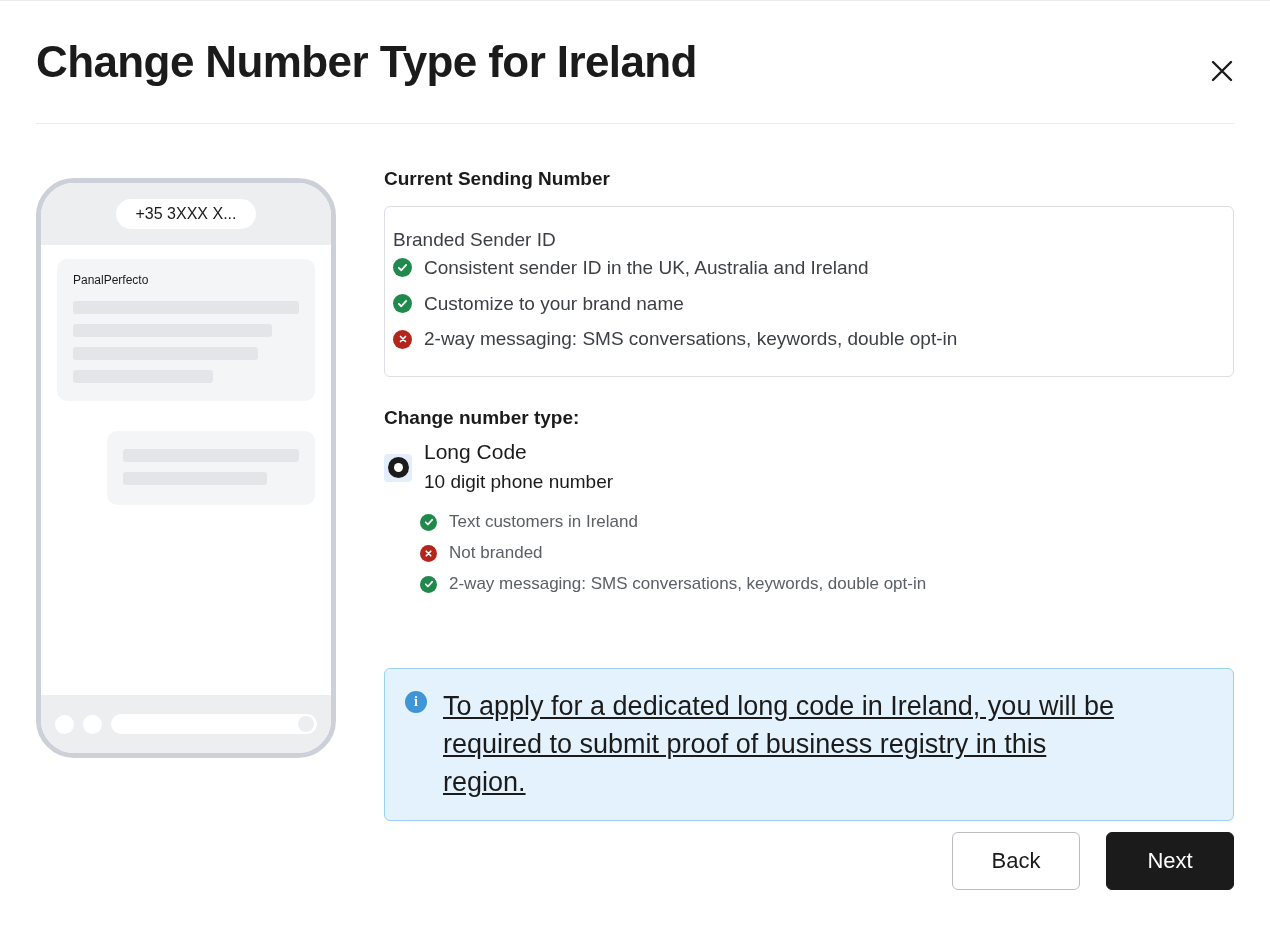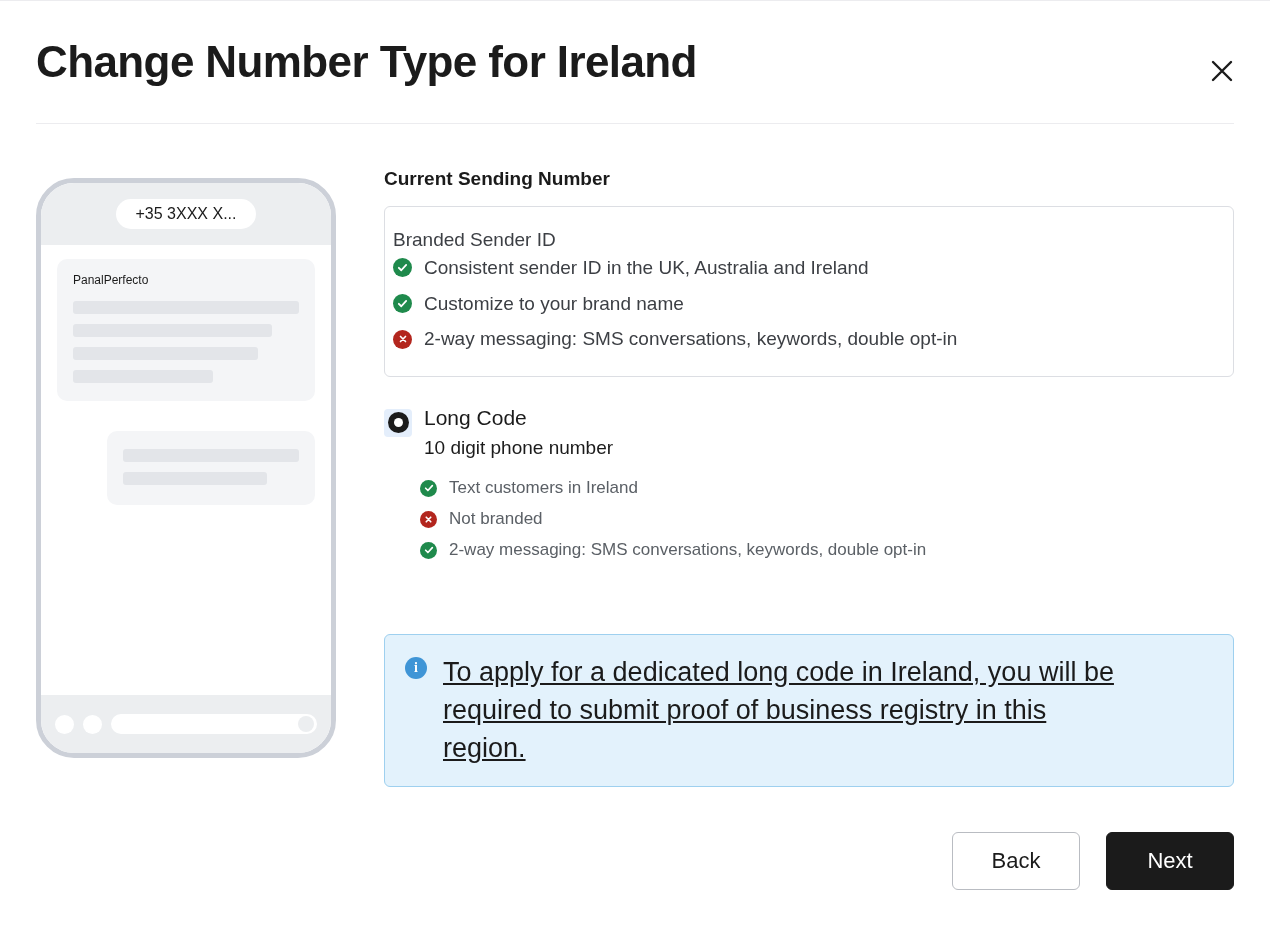--- a/index.html
+++ b/index.html
@@ -191,21 +191,21 @@
 
   
   .radio-heading {
     font-size: 19px;
     font-weight: 700;
     color: #1b1b1b;
     margin: 0 0 12px 0;
   }
   .radio-row {
     display: flex;
-    align-items: flex-start;
+    align-items: center;
     gap: 12px;
   }
   .radio-outer {
     flex: 0 0 auto;
     width: 28px; height: 28px;
     display: flex; align-items: center; justify-content: center;
     background: #e4eefb;
     border-radius: 4px;
     margin-top: 2px;
     cursor: pointer;
@@ -378,20 +378,21 @@
             <span class="badge no">
               <svg width="10" height="10" viewBox="0 0 12 12" aria-hidden="true">
                   <path d="M3 3 L9 9 M9 3 L3 9" stroke="#ffffff" stroke-width="2" stroke-linecap="round"></path>
                 </svg>
             </span>
             <span class="ftext">2-way messaging: SMS conversations, keywords, double opt-in</span>
           </li>
         </ul>
       </div>
 
+      <div class="radio-heading">Change number type:</div>
 
       <div class="radio-row">
         <span class="radio-outer">
           <span class="radio-dot"></span>
         </span>
         <div>
           <div class="radio-label">Long Code</div>
           <div class="radio-desc">10 digit phone number</div>
         </div>
       </div>

